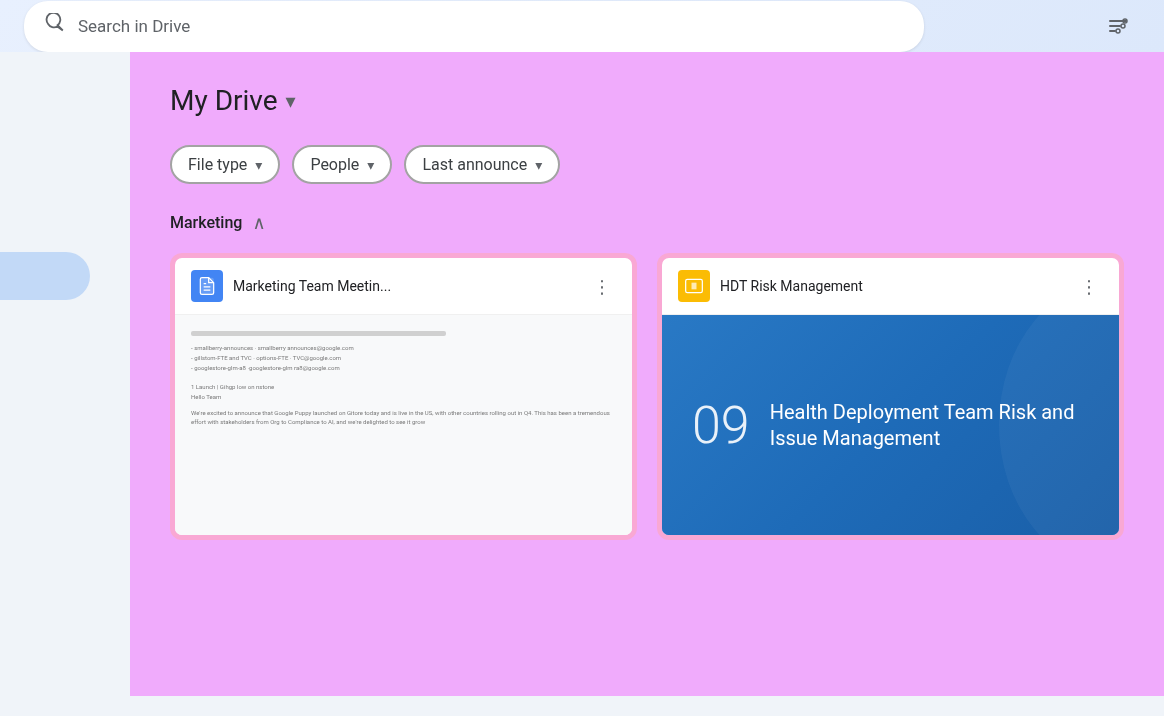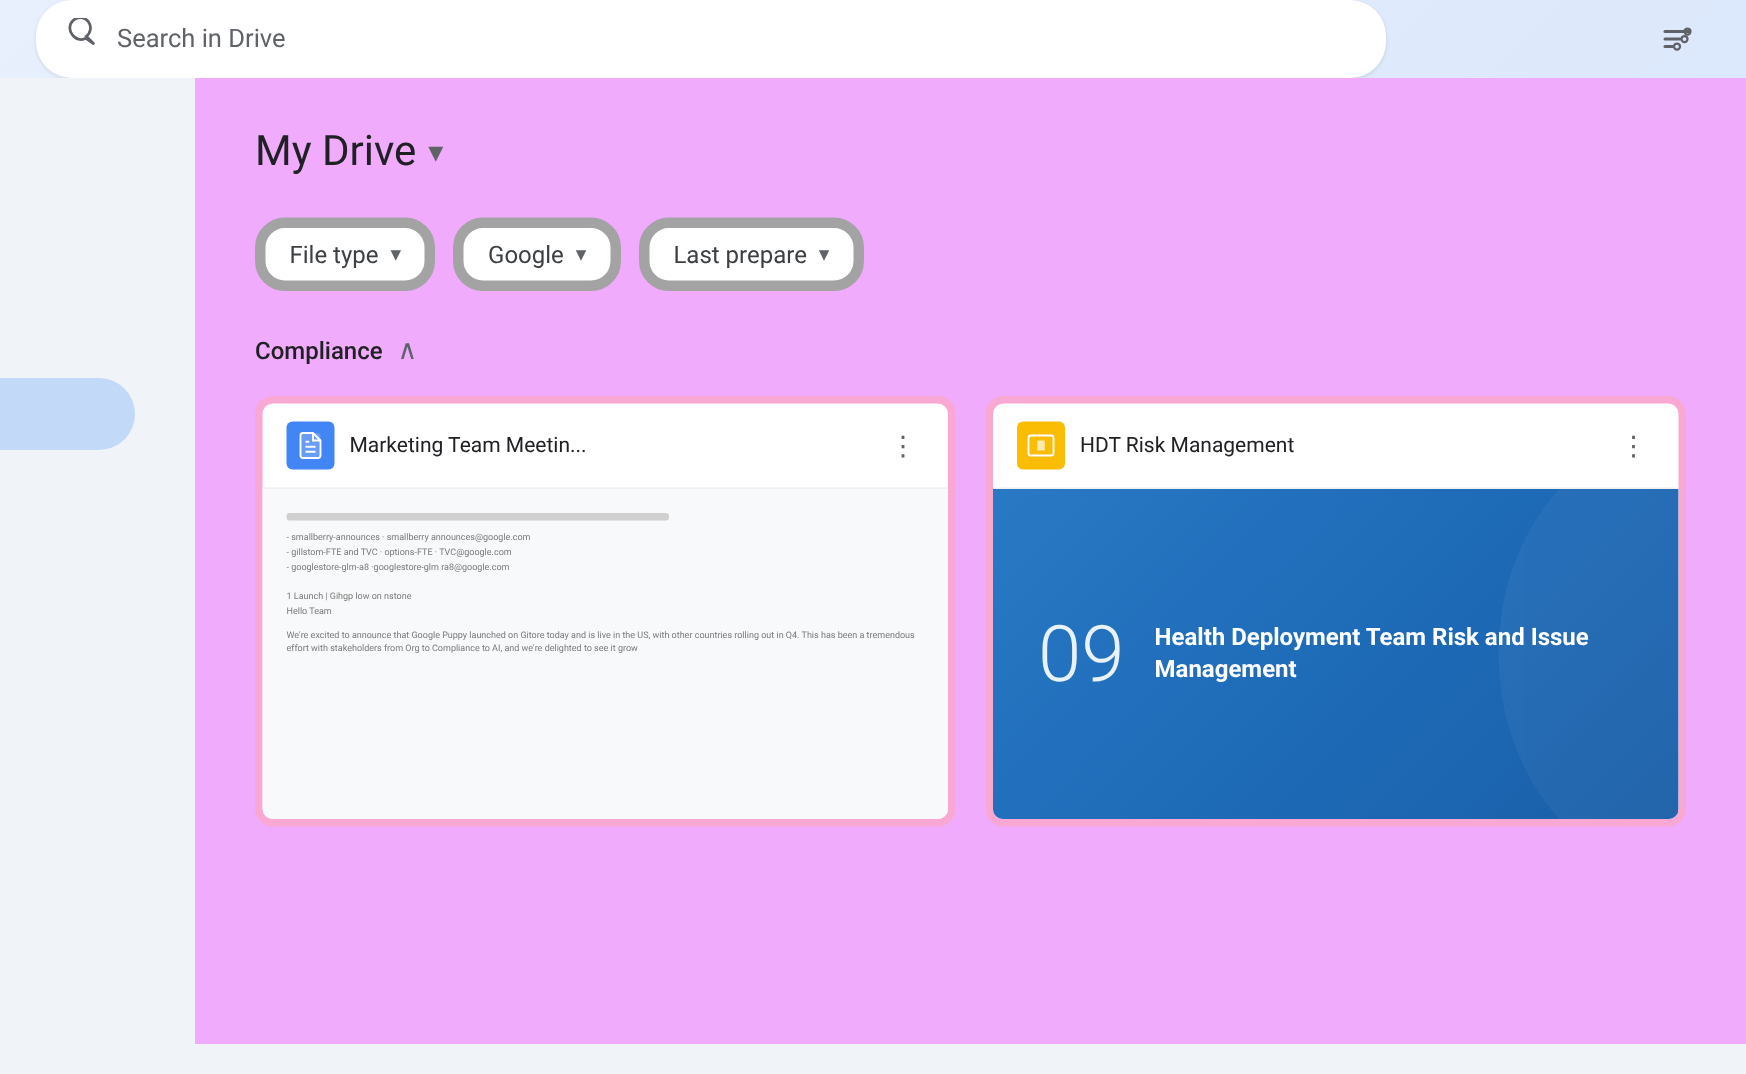--- a/index.html
+++ b/index.html
@@ -118,21 +118,21 @@
     
     .filter-chips {
       display: flex;
       gap: 12px;
       margin-bottom: 28px;
     }
 
     .filter-chip {
       display: flex;
       align-items: center;
-      border: 7px solid #a3a3a3;
+      border: 2px solid #a3a3a3;
       border-radius: 20px;
       padding: 8px 16px;
       font-size: 16px;
       color: #3c4043;
       cursor: pointer;
       background: white;
       gap: 8px;
     }
 
     .chip-arrow {
@@ -274,22 +274,22 @@
       font-weight: 300;
       color: rgba(255,255,255,0.9);
       margin-right: 20px;
     }
 
     .slides-text {
       color: white;
     }
 
     .slides-title-main {
-      font-size: 16px;
-      font-weight: 700;
+      font-size: 20px;
+      font-weight: 400;
       line-height: 1.3;
     }
 
     .slides-curve {
       position: absolute;
       right: 0;
       top: 0;
       width: 200px;
       height: 100%;
       opacity: 0.15;
@@ -331,31 +331,31 @@
       <span class="page-title">My Drive</span>
       <span class="dropdown-arrow">▾</span>
     </div>
 
     <div class="filter-chips">
       <div class="filter-chip">
         <span>File type</span>
         <span class="chip-arrow">▾</span>
       </div>
       <div class="filter-chip">
-        <span>Google</span>
+        <span>People</span>
         <span class="chip-arrow">▾</span>
       </div>
       <div class="filter-chip">
-        <span>Last prepare</span>
+        <span>Last announce</span>
         <span class="chip-arrow">▾</span>
       </div>
     </div>
 
     <div class="suggested-header">
-      <span class="suggested-title">Compliance</span>
+      <span class="suggested-title">Marketing</span>
       <span class="collapse-arrow">∧</span>
     </div>
 
     <div class="file-cards-grid">
 
       <div class="file-card">
         <div class="file-card-header">
           <div class="file-icon file-icon-docs" style="background: rgb(66, 133, 244);">
             <svg width="20" height="20" viewBox="0 0 24 24" fill="white">
               <rect x="4" y="2" width="16" height="20" rx="2" fill="white" opacity="0.2"></rect>

